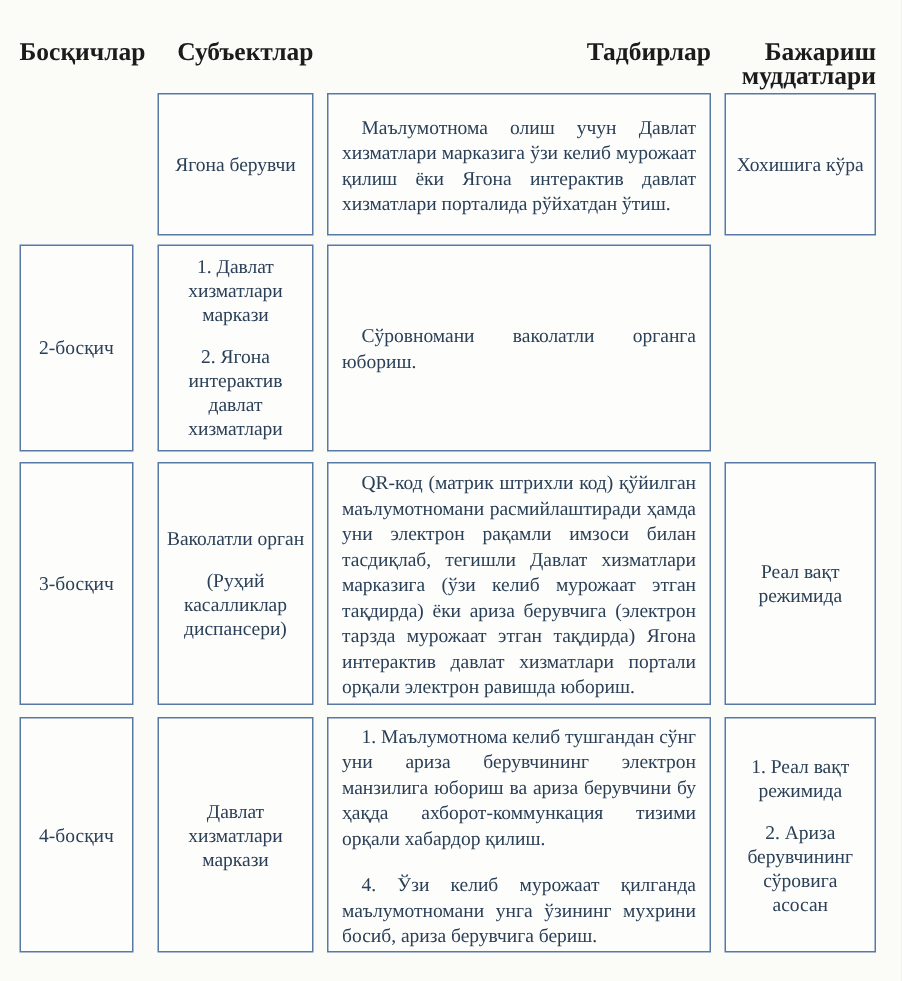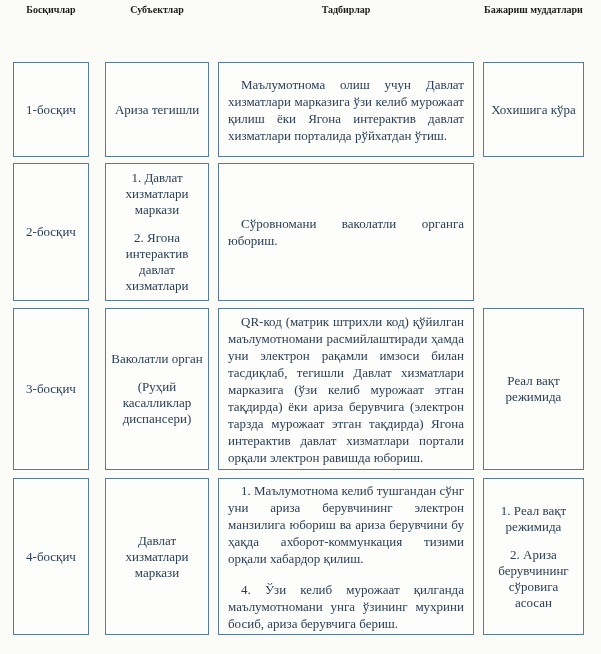--- a/index.html
+++ b/index.html
@@ -21,24 +21,24 @@
     margin:0 auto;
   }
   .grid{
     display:grid;
     grid-template-columns:13px 76px 16px 104px 9px 256px 9px 101px;
     grid-template-rows:60px 2px 95px 6px 138px 7px 162px 8px 157px;
   }
   .hdr{
     grid-row:1;
     align-self:start;
-    padding-top:2px;
-    text-align:center;
+    padding-top:27px;
+    text-align:right;
     font-weight:bold;
-    font-size:10px;
+    font-size:17px;
     line-height:16px;
     color:var(--header-text);
   }
   .c1{grid-column:2;}
   .c2{grid-column:4;}
   .c3{grid-column:6;}
   .c4{grid-column:8;}
   .r1{grid-row:3;}
   .r2{grid-row:5;align-items:center;}
   .r3{grid-row:7;}
@@ -71,25 +71,22 @@
 <body>
 
 <div class="page">
   <div class="grid">
 
     <div class="hdr c1">Босқичлар</div>
     <div class="hdr c2">Субъектлар</div>
     <div class="hdr c3">Тадбирлар</div>
     <div class="hdr c4">Бажариш муддатлари</div>
 
-    <div class="box center c1 r1">
-      <p>1-босқич</p>
-    </div>
     <div class="box center c2 r1">
-      <p>Ариза тегишли</p>
+      <p>Ягона берувчи</p>
     </div>
     <div class="box just c3 r1">
       <p>Маълумотнома олиш учун Давлат хизматлари марказига ўзи келиб мурожаат қилиш ёки Ягона интерактив давлат хизматлари порталида рўйхатдан ўтиш.</p>
     </div>
     <div class="box center c4 r1">
       <p>Хохишига кўра</p>
     </div>
 
     <div class="box center c1 r2">
       <p>2-босқич</p>

